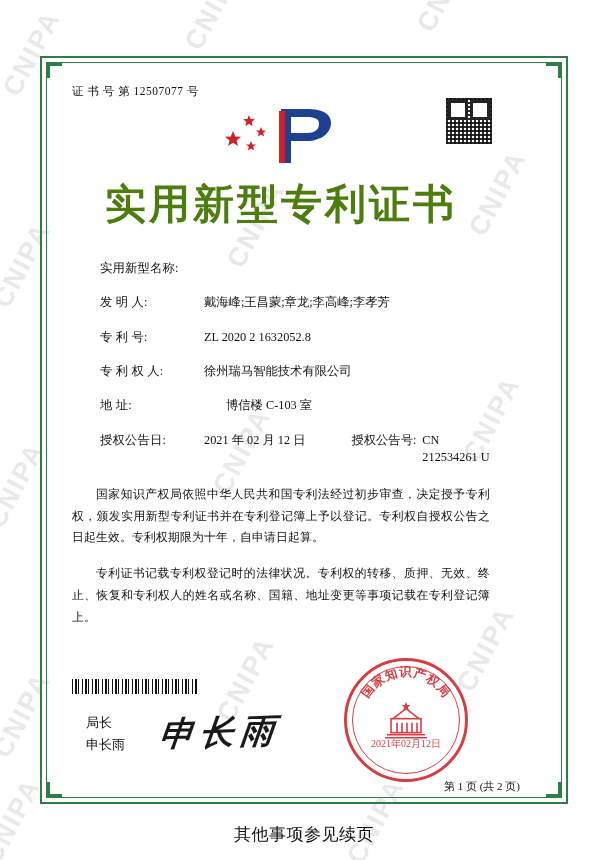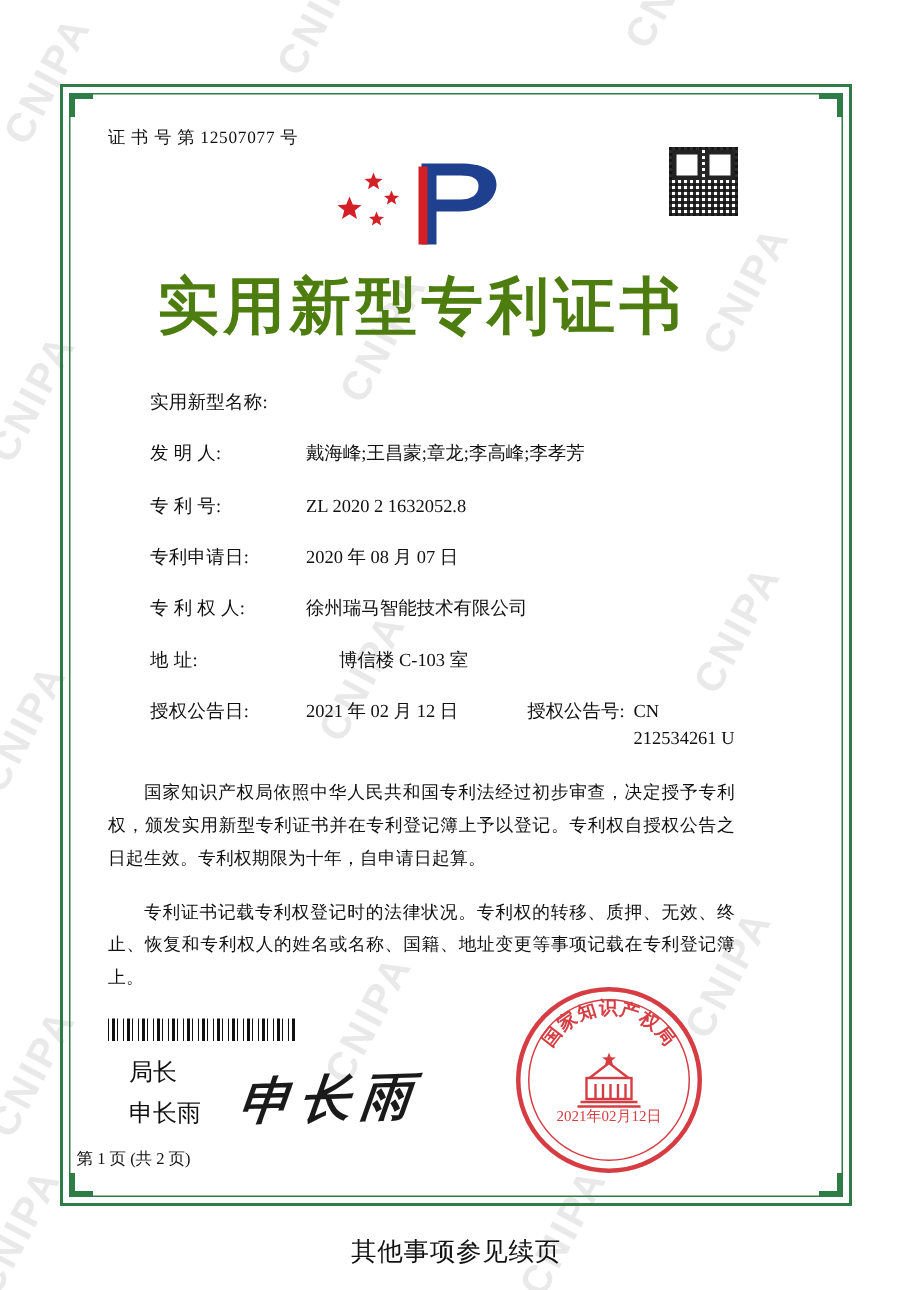--- a/index.html
+++ b/index.html
@@ -177,21 +177,21 @@
     background: repeating-linear-gradient(90deg,
       #111 0 1px, #fff 1px 3px, #111 3px 5px, #fff 5px 6px,
       #111 6px 7px, #fff 7px 10px);
   }
 
   
   .sign-block {
     position: absolute;
     left: 46px;
     bottom: 48px;
-    font-size: 16px;
+    font-size: 13px;
     line-height: 1.7;
     color: #111;
   }
   .handsign {
     position: absolute;
     left: 120px;
     bottom: 48px;
     font-family: "Liberation Serif", serif;
     font-size: 34px;
     font-style: italic;
@@ -244,25 +244,24 @@
     bottom: 28px;
     text-align: center;
     font-size: 10px;
     font-weight: normal;
     color: #d0232a;
   }
 
   .pagenum {
     position: absolute;
     left: 0; right: 0;
-    bottom: 24px;
-    text-align: left;
+    bottom: 10px;
+    text-align: right;
     font-size: 11px;
     color: #111;
-    margin-left: 11px;
   }
 
   .footnote {
     position: absolute;
     left: 0; right: 0;
     bottom: 14px;
     text-align: center;
     font-size: 17px;
     color: #111;
     z-index: 3;
@@ -331,24 +330,20 @@
     <div class="row">
       <span class="lbl">发  明  人:</span>
       <span class="val">戴海峰;王昌蒙;章龙;李高峰;李孝芳</span>
     </div>
 
     <div class="row">
       <span class="lbl">专  利  号:</span>
       <span class="val">ZL 2020 2 1632052.8</span>
     </div>
 
-    <div class="row">
-      <span class="lbl">专利申请日:</span>
-      <span class="val">2020 年 08 月 07 日</span>
-    </div>
 
     <div class="row">
       <span class="lbl">专 利 权 人:</span>
       <span class="val">徐州瑞马智能技术有限公司</span>
     </div>
 
     <div class="row">
       <span class="lbl">地      址:</span>
       <span class="val">
         <span class="cont">博信楼 C-103 室</span>

